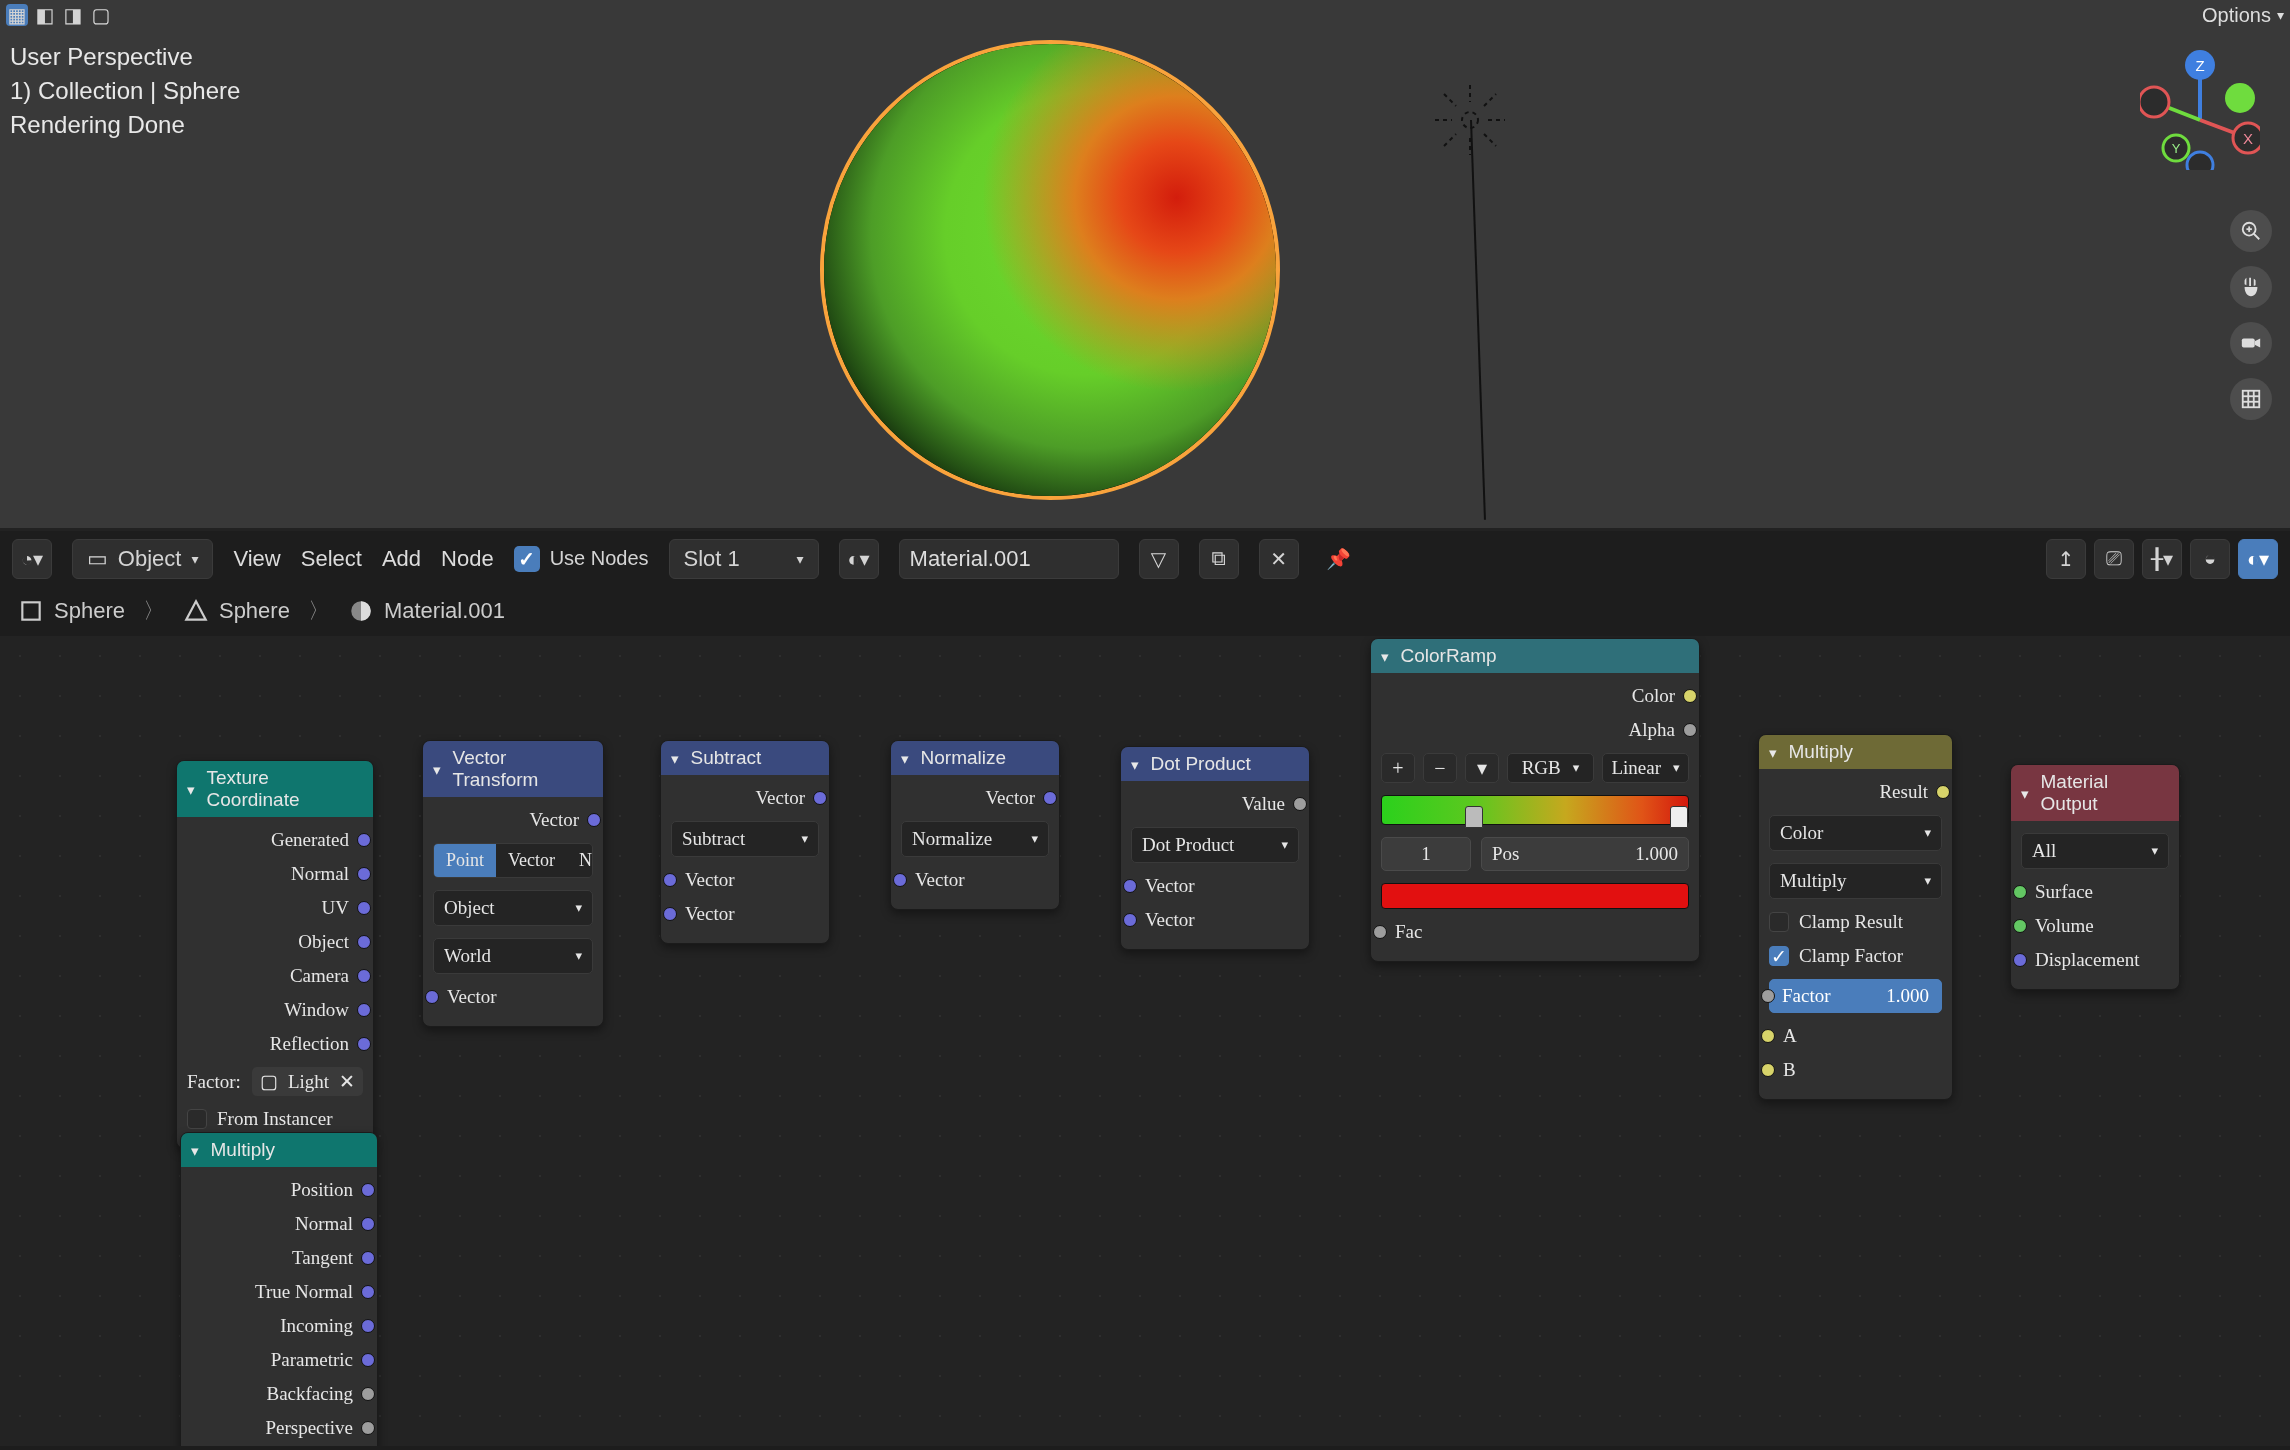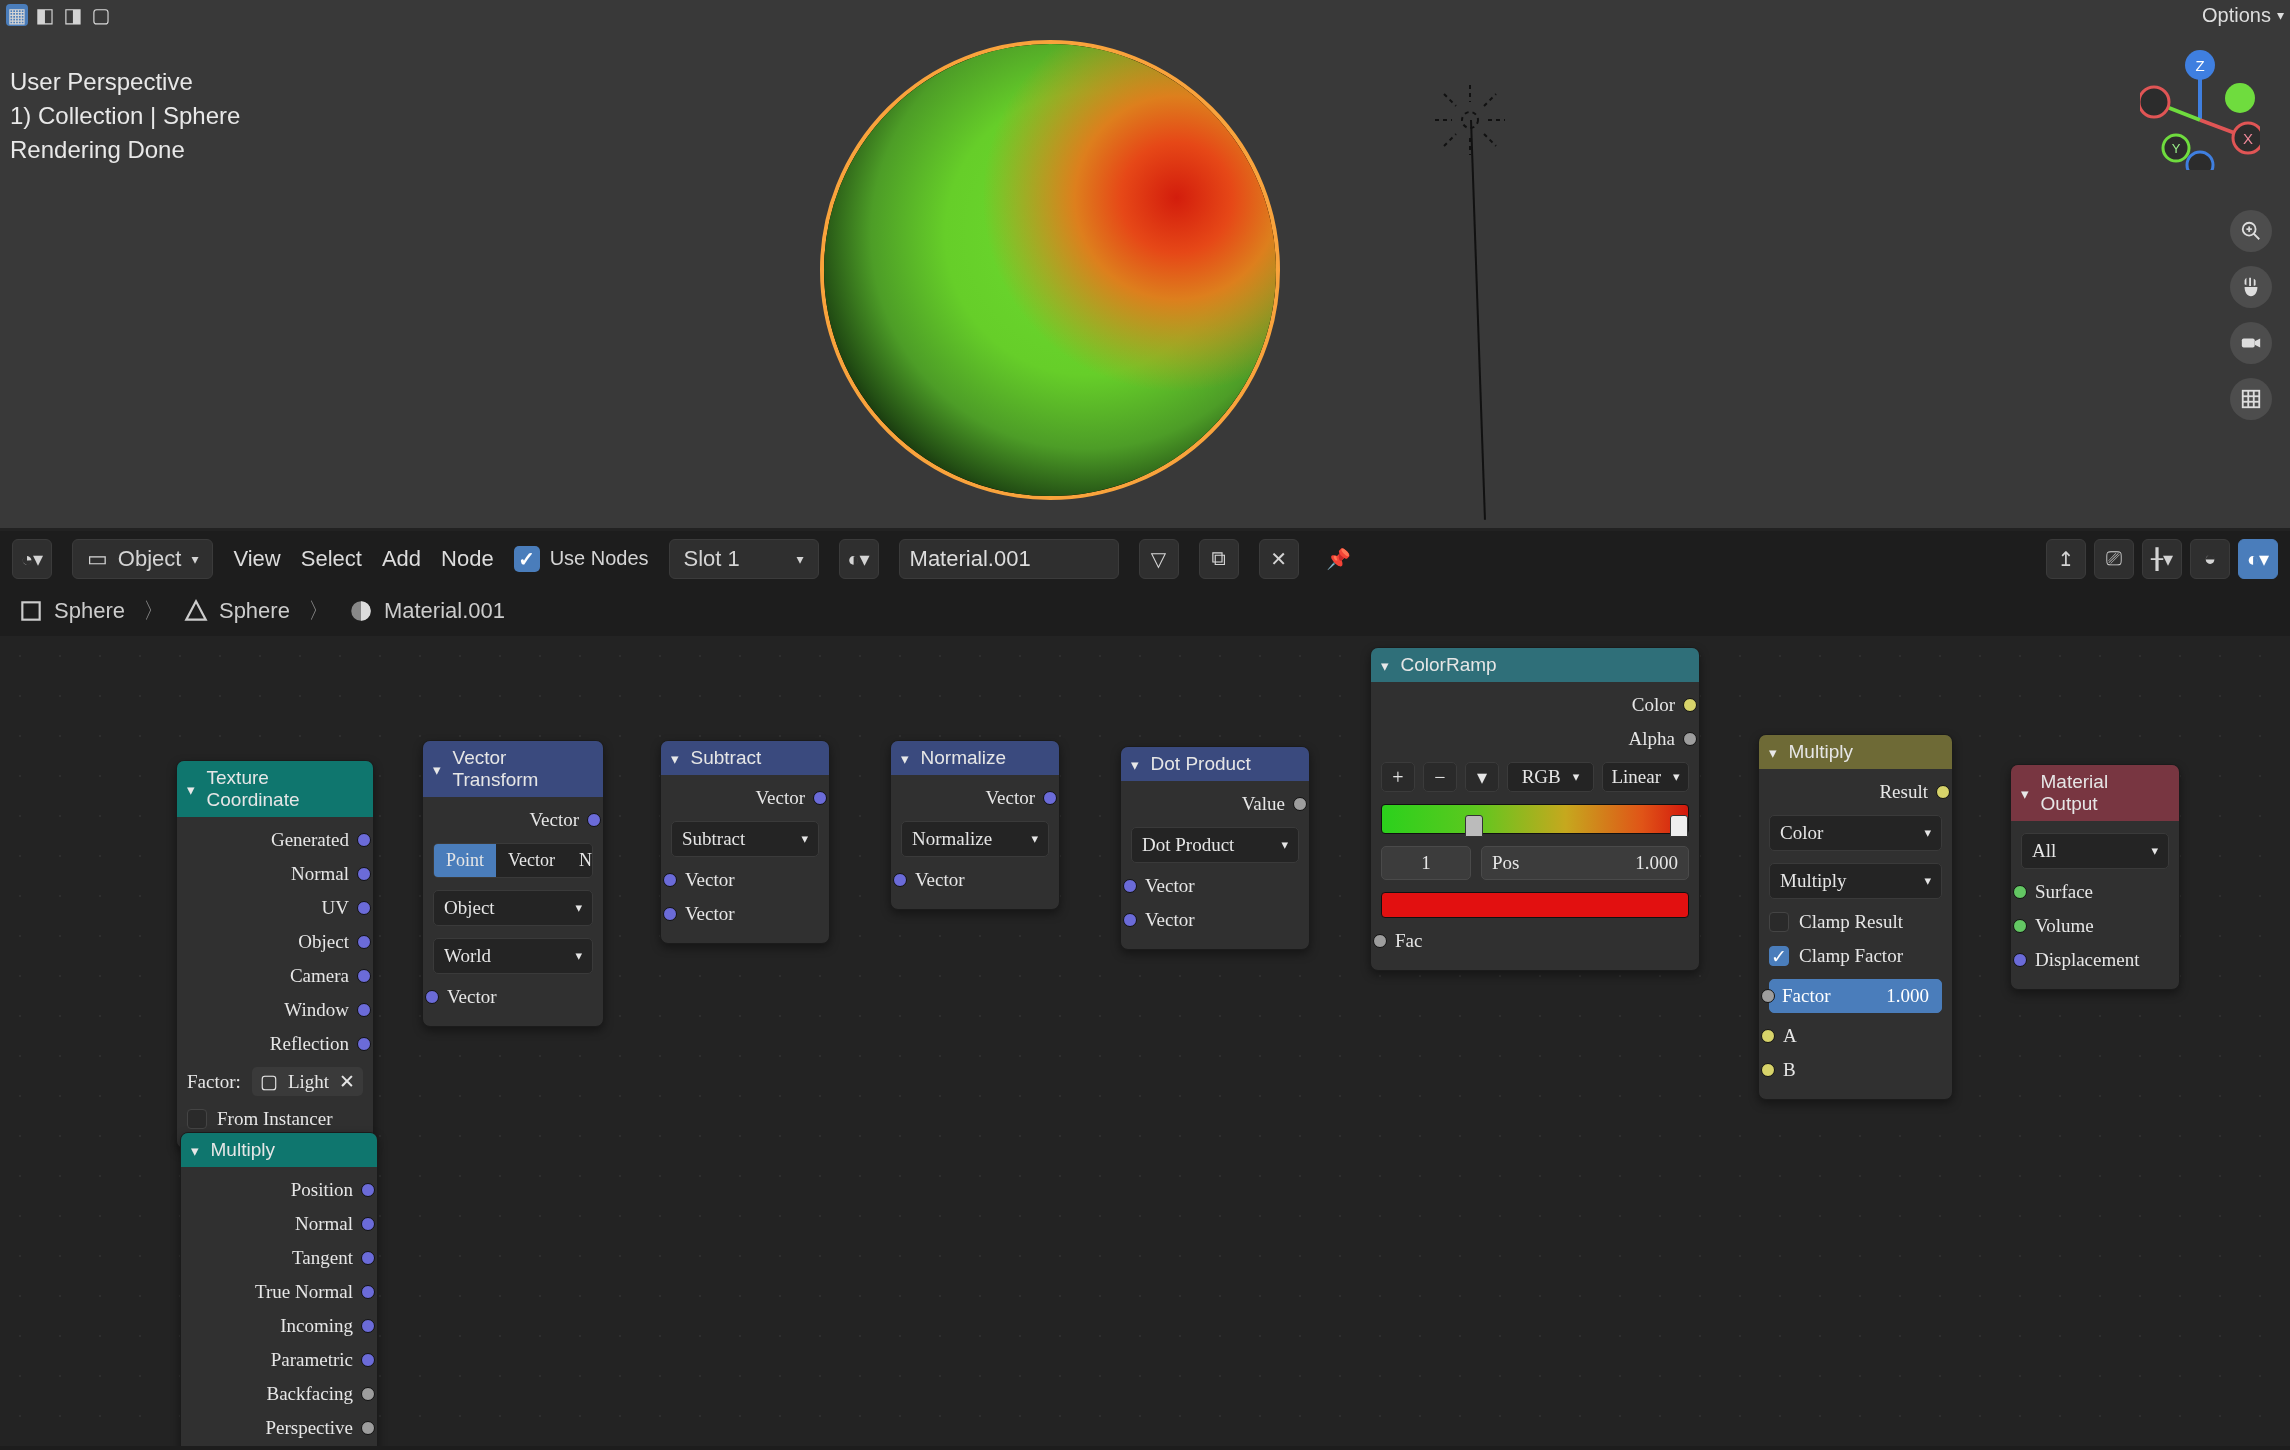--- a/index.html
+++ b/index.html
@@ -4,21 +4,21 @@
 <style>
   * { margin: 0; padding: 0; box-sizing: border-box; }
   html, body { width: 2290px; height: 1450px; font-family: -apple-system, "Segoe UI", sans-serif; font-size: 20px; color: #d4d4d4; background: #1d1d1d; overflow: hidden; }
   
   .viewport { position: relative; width: 100%; height: 530px; background: #393939; border-bottom: 2px solid #222; }
   .vp-toolbar { display: flex; align-items: center; height: 30px; padding: 0 6px; gap: 6px; background: #393939; }
   .vp-toolbar .right { margin-left: auto; display:flex; align-items:center; gap:8px; }
   .vp-toolbar .opts { color:#ddd; font-size:20px; display:flex; align-items:center; gap:6px;justify-content:center; }
   .tiny-icon { width:22px; height:22px; display:inline-flex; align-items:center; justify-content:center; border-radius:4px; }
   .tiny-icon.sel { background:#4a7dbb; }
-  .vp-overlay { position:absolute; left:10px; top:40px; color:#e8e8e8; font-size:24px; line-height:34px;margin-top:25px; }
+  .vp-overlay { position:absolute; left:10px; top:40px; color:#e8e8e8; font-size:24px; line-height:34px; }
   .sphere-wrap { position:absolute; left:820px; top:40px; width:460px; height:460px; }
   .sphere-outline { position:absolute; inset:0; border-radius:50%; border:4px solid #f9a33c; background:#000; }
   .sphere-shade { position:absolute; inset:4px; border-radius:50%;
     background:
       radial-gradient(circle at 78% 34%, #d31d0c 0%, #e64817 12%, #dd7f1d 22%, rgba(0,0,0,0) 42%),
       radial-gradient(circle at 58% 42%, #6cdc2f 0%, #66ce29 38%, #4d9d27 58%, #234f14 72%, #000 84%);
   }
   .light-empty { position:absolute; left:1430px; top:80px; width:80px; height:80px; }
   .light-empty .star { position:absolute; left:0; top:0; width:80px; height:80px; }
   .light-line { position:absolute; left:1470px; top:120px; width:2px; height:400px; background:#111; transform-origin:top; transform:rotate(-2deg);}
@@ -440,21 +440,21 @@
           <span class="sock in vec"></span>
           <span class="lab-l">Vector</span>
         </div>
       <div class="row">
           <span class="sock in vec"></span>
           <span class="lab-l">Vector</span>
         </div>
     </div>
   </div>
 
-  <div class="node" style="left:1370px; top:11px; width:330px;">
+  <div class="node" style="left:1370px; top:2px; width:330px;">
     <div class="title hdr-teal">
         <span class="caret"></span>
         <span>ColorRamp</span>
       </div>
     <div class="body">
       <div class="row">
           <span class="lab-r">Color</span>
           <span class="sock out col"></span>
         </div>
       <div class="row">

